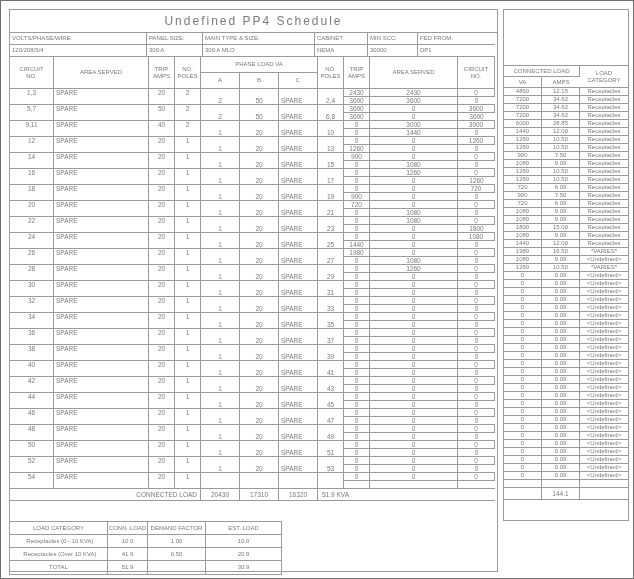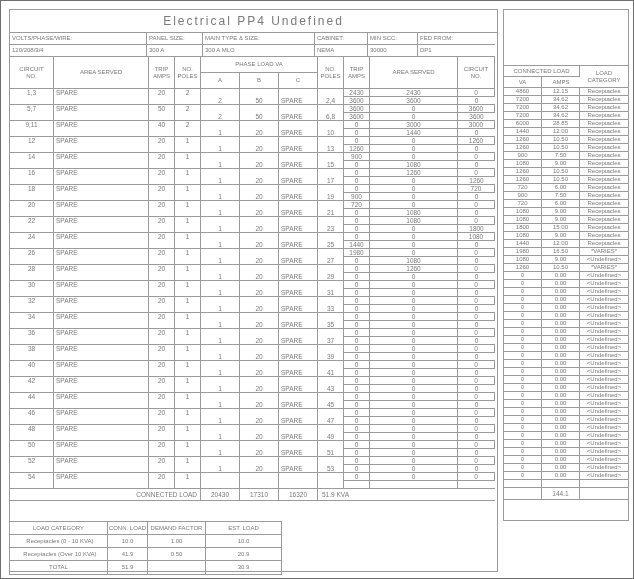--- a/index.html
+++ b/index.html
@@ -58,21 +58,21 @@
   .sum-row>div:last-child{border-right:none;}
   .sum-row:last-child>div{border-bottom:none;}
   .sum-cat{text-align:left;padding-left:3px;}
 </style>
 </head>
 <body>
 
 <div class="sheet">
 
   <div id="left-block" class="block cols">
-    <div class="title">Electrical PP4 Undefined</div>
+    <div class="title">Undefined PP4 Schedule</div>
 
     <div class="info">
       <div>VOLTS/PHASE/WIRE:</div>
       <div>PANEL SIZE:</div>
       <div>MAIN TYPE &amp; SIZE:</div>
       <div>CABINET:</div>
       <div>MIN SCC:</div>
       <div>FED FROM:</div>
       <div>120/208/3/4</div>
       <div>300 A</div>

